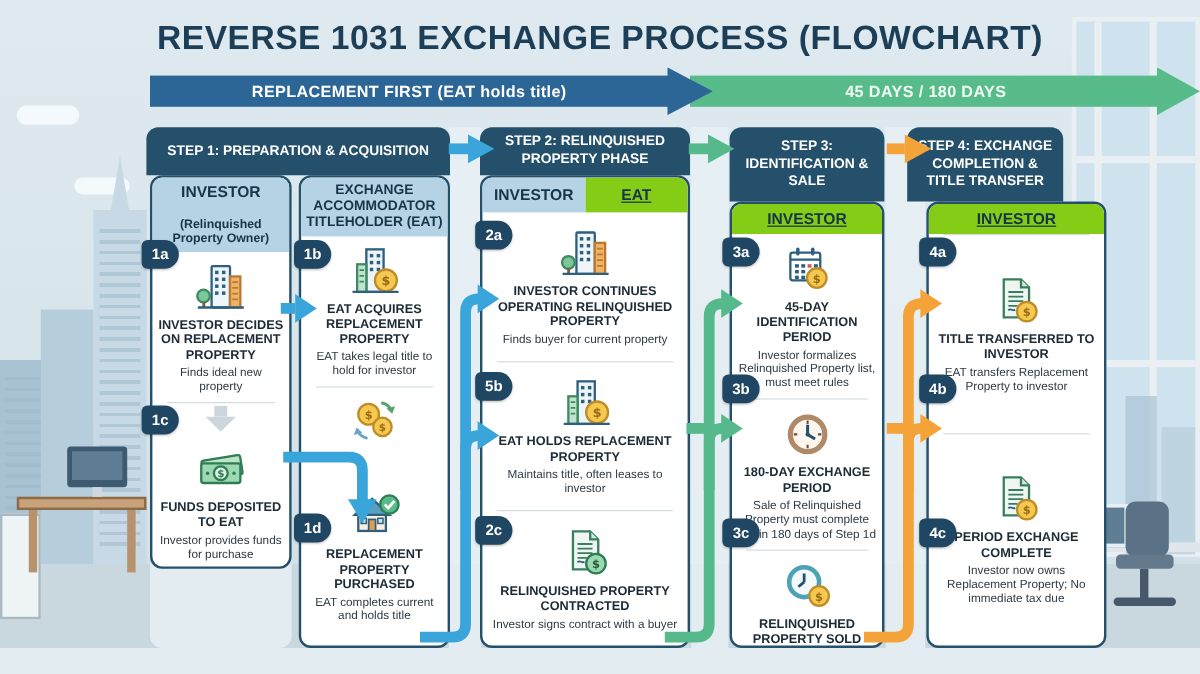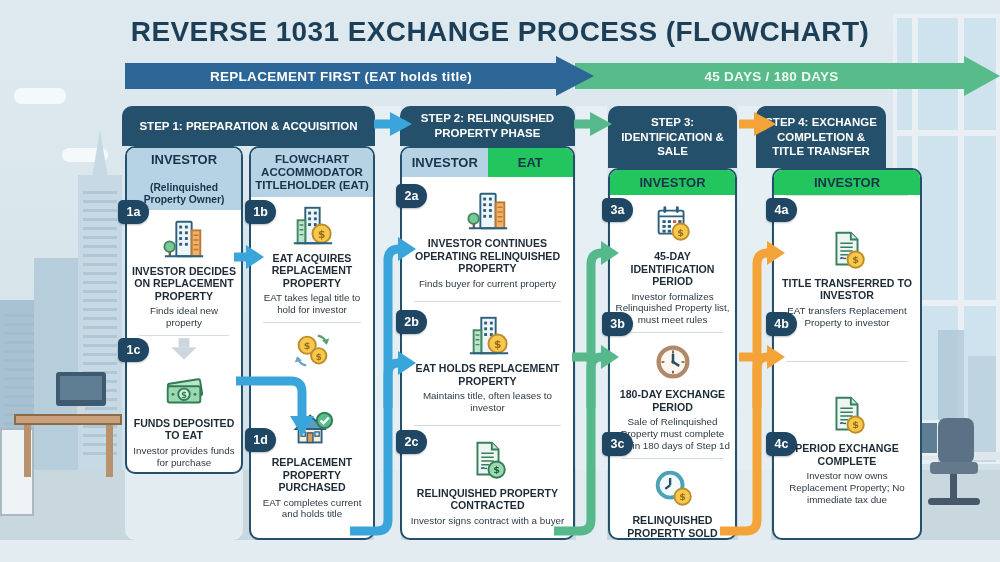--- a/index.html
+++ b/index.html
@@ -42,21 +42,21 @@
   .tlh-green{left:964px;width:36px;background:#57bb8a;z-index:2;}
   
   .stephead{background:#24506b;color:#fff;font-weight:bold;text-align:center;
     border-radius:10px 10px 0 0;display:flex;align-items:center;justify-content:center;
     padding:2px 8px;box-sizing:border-box;font-size:11.5px;line-height:1.3;z-index:3;}
   
   .box{background:#fff;border:2px solid #24506b;border-radius:10px;box-sizing:border-box;
     display:flex;flex-direction:column;overflow:hidden;z-index:3;}
   .box-head{color:#16344a;text-align:center;padding:5px 2px 4px;font-weight:bold;}
   .tint-blue{background:#b5d3e4;}
-  .tint-green{background:#22c55e;}
+  .tint-green{background:#84cc16;text-decoration:underline;}
   .box-head .lbl{font-size:13px;line-height:1.15;}
   .box-head .lbl.sm{font-size:11.5px;}
   .box-head .sub{font-size:10.3px;line-height:1.15;margin-top:14px;}
   .subrow{display:flex;flex:0 0 auto;}
   .subcell{flex:1;text-align:center;font-weight:bold;font-size:13px;padding:7px 2px;color:#16344a;}
   .node{display:flex;flex-direction:column;align-items:center;text-align:center;
     padding:6px 4px;flex:1 1 auto;justify-content:center;}
   .node .icon{width:46px;height:46px;flex:0 0 auto;}
   .node-title{font-weight:bold;font-size:10.6px;color:#1d2b36;line-height:1.18;margin-top:3px;}
   .node-sub{font-size:9.8px;color:#2e3a44;line-height:1.22;margin-top:3px;}
@@ -274,21 +274,21 @@
       <svg class="icon" style="width:52px;height:46px">
           <use href="#i-mn"></use>
         </svg>
       <div class="node-title">FUNDS DEPOSITED TO EAT</div>
       <div class="node-sub">Investor provides funds for purchase</div>
     </div>
   </div>
 
   <div class="abs box" style="left:249px;top:146px;width:126px;height:394px">
     <div class="box-head tint-blue">
-      <div class="lbl sm">FLOWCHART ACCOMMODATOR TITLEHOLDER (EAT)</div>
+      <div class="lbl sm">EXCHANGE ACCOMMODATOR TITLEHOLDER (EAT)</div>
     </div>
     <div class="node" style="flex:0 0 auto">
       <svg class="icon">
           <use href="#i-bc"></use>
         </svg>
       <div class="node-title">EAT ACQUIRES REPLACEMENT PROPERTY</div>
       <div class="node-sub">EAT takes legal title to hold for investor</div>
     </div>
     <div class="divider"></div>
     <div class="iconblock">
@@ -385,21 +385,21 @@
       <div class="node-title">PERIOD EXCHANGE COMPLETE</div>
       <div class="node-sub">Investor now owns Replacement Property; No immediate tax due</div>
     </div>
   </div>
 
   <div class="badge" style="left:118px;top:200px">1a</div>
   <div class="badge" style="left:118px;top:338px">1c</div>
   <div class="badge" style="left:245px;top:200px">1b</div>
   <div class="badge" style="left:245px;top:428px">1d</div>
   <div class="badge" style="left:396px;top:184px">2a</div>
-  <div class="badge" style="left:396px;top:310px">2b</div>
+  <div class="badge" style="left:396px;top:310px">5b</div>
   <div class="badge" style="left:396px;top:430px">2c</div>
   <div class="badge" style="left:602px;top:198px">3a</div>
   <div class="badge" style="left:602px;top:312px">3b</div>
   <div class="badge" style="left:602px;top:432px">3c</div>
   <div class="badge" style="left:766px;top:198px">4a</div>
   <div class="badge" style="left:766px;top:312px">4b</div>
   <div class="badge" style="left:766px;top:432px">4c</div>
 
   <svg class="abs overlay" viewBox="0 0 1000 562">
 

